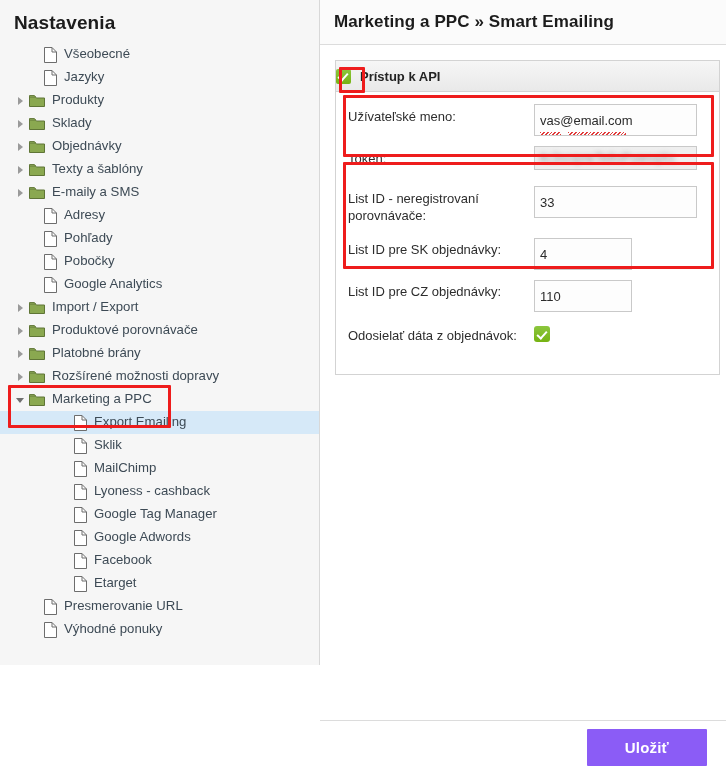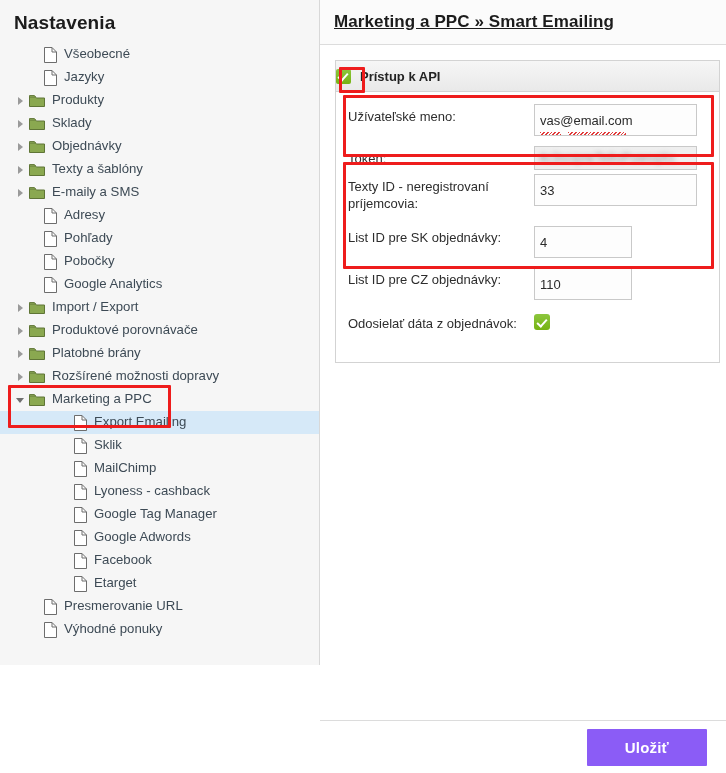--- a/index.html
+++ b/index.html
@@ -110,21 +110,20 @@
     border-bottom: 1px solid #dcdcdc;
     display: flex;
     align-items: center;
     padding-left: 14px;
   }
   #page-title {
     font-size: 17px;
     font-weight: bold;
     color: #1c1c1c;
     letter-spacing: .1px;
-    text-decoration: underline;
   }
   #body-area {
     flex: 1 1 auto;
     position: relative;
     padding: 15px 9px 0 15px;
   }
 
   .panel {
     border: 1px solid #d3d3d3;
     background: #ffffff;
@@ -516,29 +515,29 @@
 
           <div class="frow">
             <div class="flabel">Užívateľské meno:</div>
             <span class="spell">
               <input class="fin wide" type="text" value="vas@email.com" style="">
               <span class="spell-underline" style="left:6px; width:21px;"></span>
               <span class="spell-underline" style="left:34px; width:58px;"></span>
             </span>
           </div>
 
-          <div class="frow" style="margin-bottom:2px;">
+          <div class="frow" style="margin-bottom:14px;">
             <div class="flabel">Token:</div>
             <span class="tokenbox">
               <span class="tokenblur">4c3scqvwTe8oPuwsqXc</span>
             </span>
           </div>
 
           <div class="frow" style="margin-bottom:14px;">
-            <div class="flabel">Texty ID - neregistrovaní príjemcovia:</div>
+            <div class="flabel">List ID - neregistrovaní porovnávače:</div>
             <input class="fin wide" type="text" value="33" style="">
           </div>
 
           <div class="frow">
             <div class="flabel" style="padding-top:3px;">List ID pre SK objednávky:</div>
             <input class="fin narrow" type="text" value="4" style="">
           </div>
 
           <div class="frow" style="margin-bottom:12px;">
             <div class="flabel" style="padding-top:3px;">List ID pre CZ objednávky:</div>

